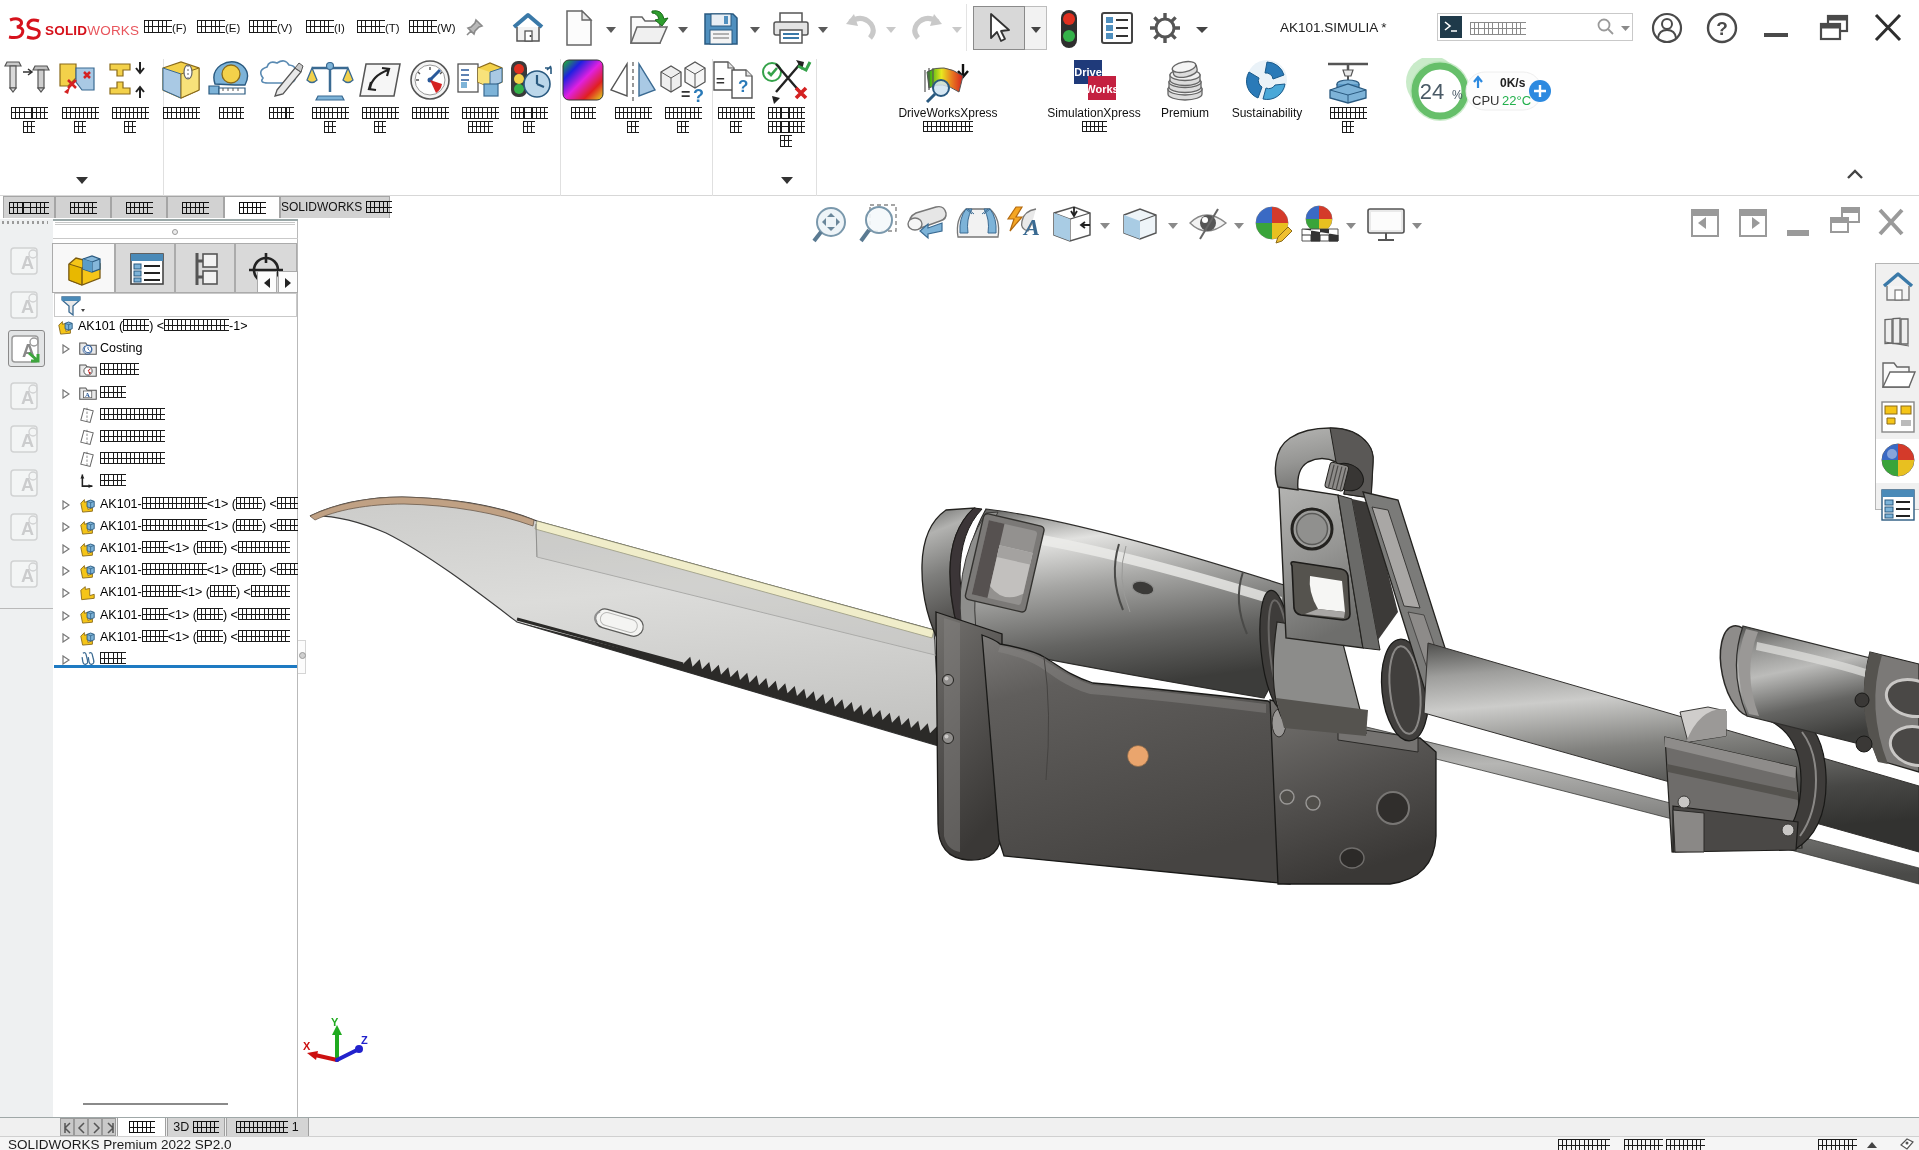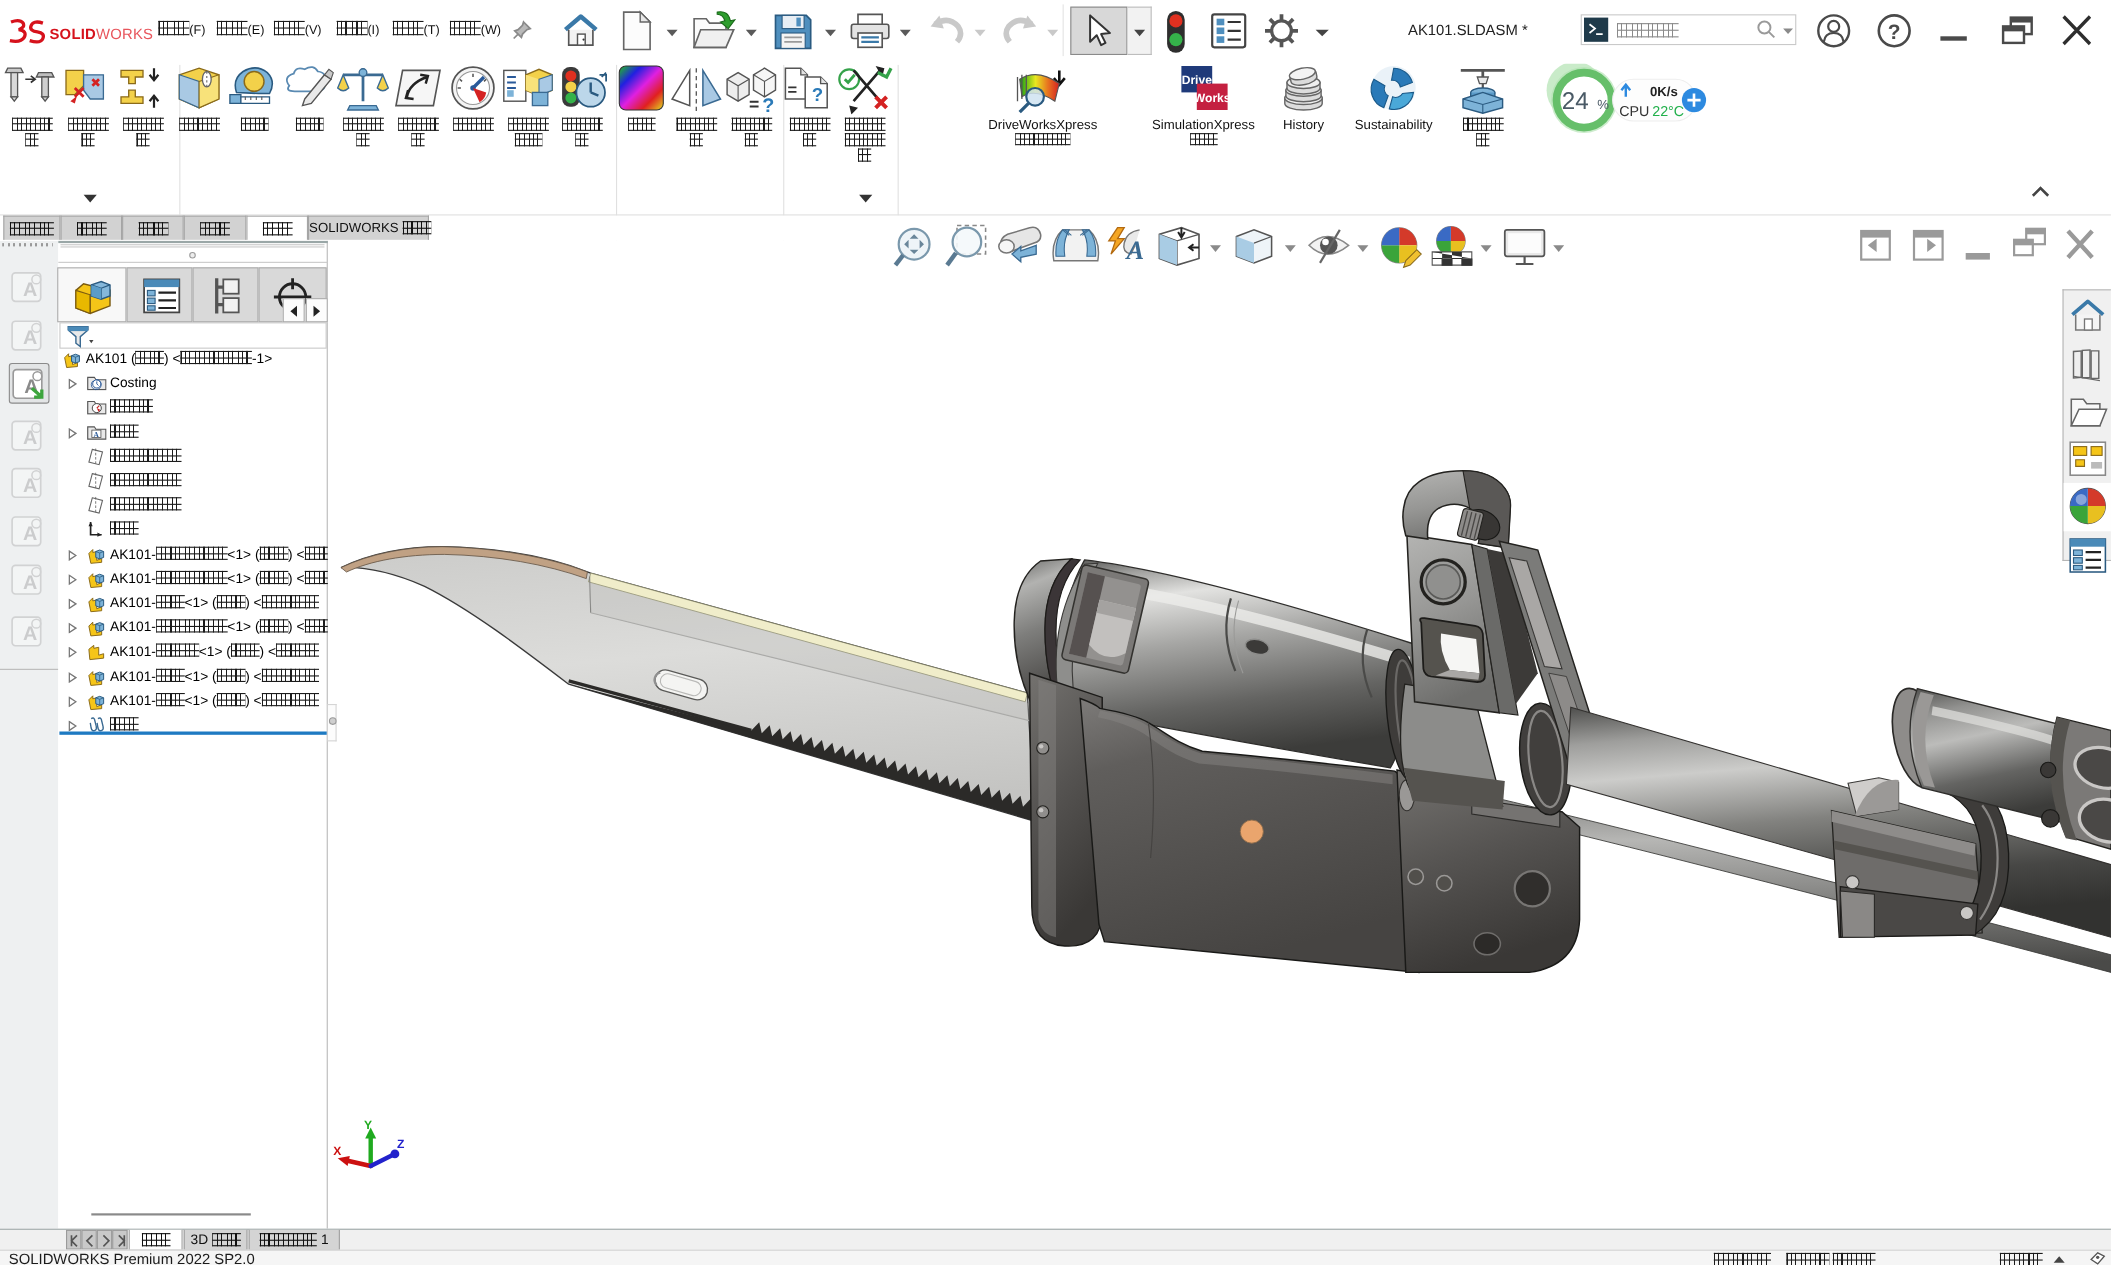--- a/index.html
+++ b/index.html
@@ -291,21 +291,21 @@
     </svg>
     <svg class="abs" style="left:1146px;top:9px" width="38" height="38" viewBox="0 0 38 38">
 <circle cx="19" cy="19" r="9" fill="none" stroke="#555" stroke-width="3"></circle>
 <g stroke="#555" stroke-width="3.4">
 <path d="M 19,4 L 19,10 M 19,28 L 19,34 M 4,19 L 10,19 M 28,19 L 34,19 M 8.4,8.4 L 12.6,12.6 M 25.4,25.4 L 29.6,29.6 M 29.6,8.4 L 25.4,12.6 M 12.6,25.4 L 8.4,29.6"></path>
       </g>
     </svg>
     <svg class="abs" style="left:1194px;top:24px" width="16" height="10">
       <path d="M 2,3 L 14,3 L 8,9 Z" fill="#444"></path>
     </svg>
-    <div class="abs" style="left:1280px;top:20px;font-size:13.5px;color:#222">AK101.SLDASM *</div>
+    <div class="abs" style="left:1280px;top:20px;font-size:13.5px;color:#222">AK101.SIMULIA *</div>
     <div class="abs" style="left:1437px;top:13px;width:196px;height:28px;background:#fff;border:1px solid #c9c9c9"></div>
 <div class="abs" style="left:1440px;top:16px;width:22px;height:22px;background:#1f3a4a"></div>
 <svg class="abs" style="left:1442px;top:18px" width="18" height="18">
       <path d="M 3,4 L 8,8 L 3,12 M 9,13 h 6" stroke="#fff" stroke-width="1.6" fill="none"></path>
     </svg>
     <span class="abs" style="left:1470px;top:20px"><i class="zh" style="width:56px;height:13px;vertical-align:-1px;--c:#8a8a8a;--s:14px"></i></span>
     <svg class="abs" style="left:1596px;top:17px" width="20" height="20" viewBox="0 0 20 20">
 <circle cx="8" cy="8" r="5.5" fill="none" stroke="#9a9a9a" stroke-width="1.8"></circle>
       <path d="M 12,12 L 17,17" stroke="#9a9a9a" stroke-width="1.8"></path>
     </svg>
@@ -556,21 +556,21 @@
 <path d="M 9,36 a 17,6 0 0 0 34,0 l 0,-5 -34,0 Z" fill="#dcdcdc"></path>
 <ellipse cx="26" cy="31" rx="17" ry="6" fill="#efefef"></ellipse>
 <path d="M 10,29 a 16,5.5 0 0 0 32,0 l 0,-5 -32,0 Z" fill="#dcdcdc"></path>
 <ellipse cx="26" cy="24" rx="16" ry="5.5" fill="#efefef"></ellipse>
 <path d="M 11,22 a 15,5.5 0 0 0 30,0 l 0,-5 -30,0 Z" fill="#dcdcdc"></path>
 <ellipse cx="26" cy="17" rx="15" ry="5.5" fill="#efefef"></ellipse>
 <path d="M 14,14 a 12,5 0 0 0 24,0 l 0,-4 -24,0 Z" fill="#dcdcdc" transform="rotate(-12 26 12)"></path>
 <ellipse cx="25" cy="9" rx="12" ry="5" fill="#f4f4f4" transform="rotate(-12 25 9)"></ellipse>
 </g>
       </svg>
-      <div style="color:#111;font-size:12px">History</div>
+      <div style="color:#111;font-size:12px">Premium</div>
     </div>
     <div class="rb" style="left:1212px;width:110px">
       <svg width="48" height="46" viewBox="0 0 48 46">
 <circle cx="24" cy="22" r="20" fill="#eaf2f8"></circle>
 <path d="M 24,4 a 18,18 0 0 1 17,13 l -11,4 a 7,7 0 0 0 -8,-6 Z" fill="#2a7ab8" stroke="#1a5a8a"></path>
 <path d="M 42,26 a 18,18 0 0 1 -22,15 l 3,-11 a 7,7 0 0 0 9,-3 Z" fill="#4aa8d8" stroke="#1a5a8a"></path>
 <path d="M 15,40 a 18,18 0 0 1 -9,-26 l 10,6 a 7,7 0 0 0 3,9 Z" fill="#2a7ab8" stroke="#1a5a8a"></path>
       </svg>
       <div style="color:#111;font-size:12px">Sustainability</div>
     </div>

